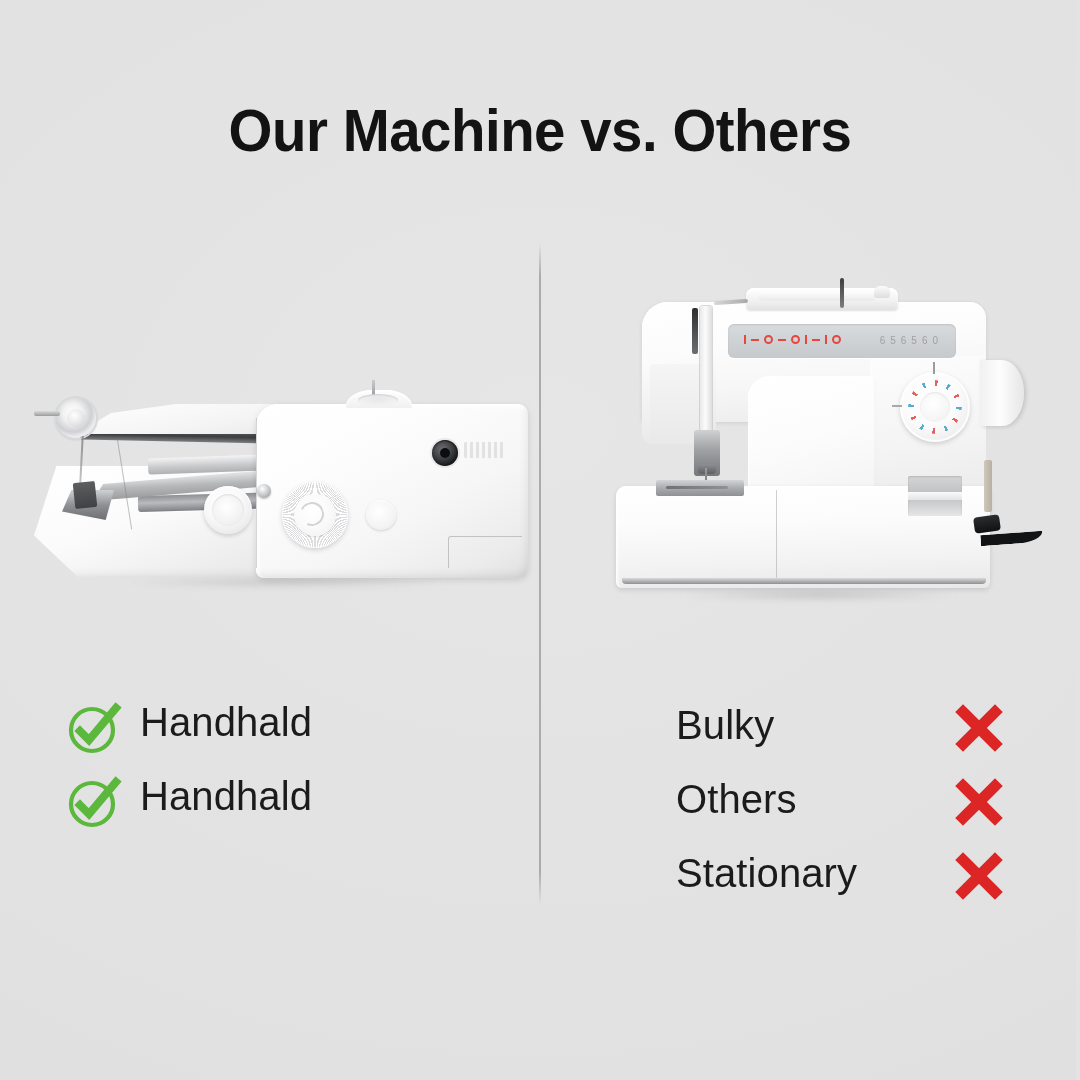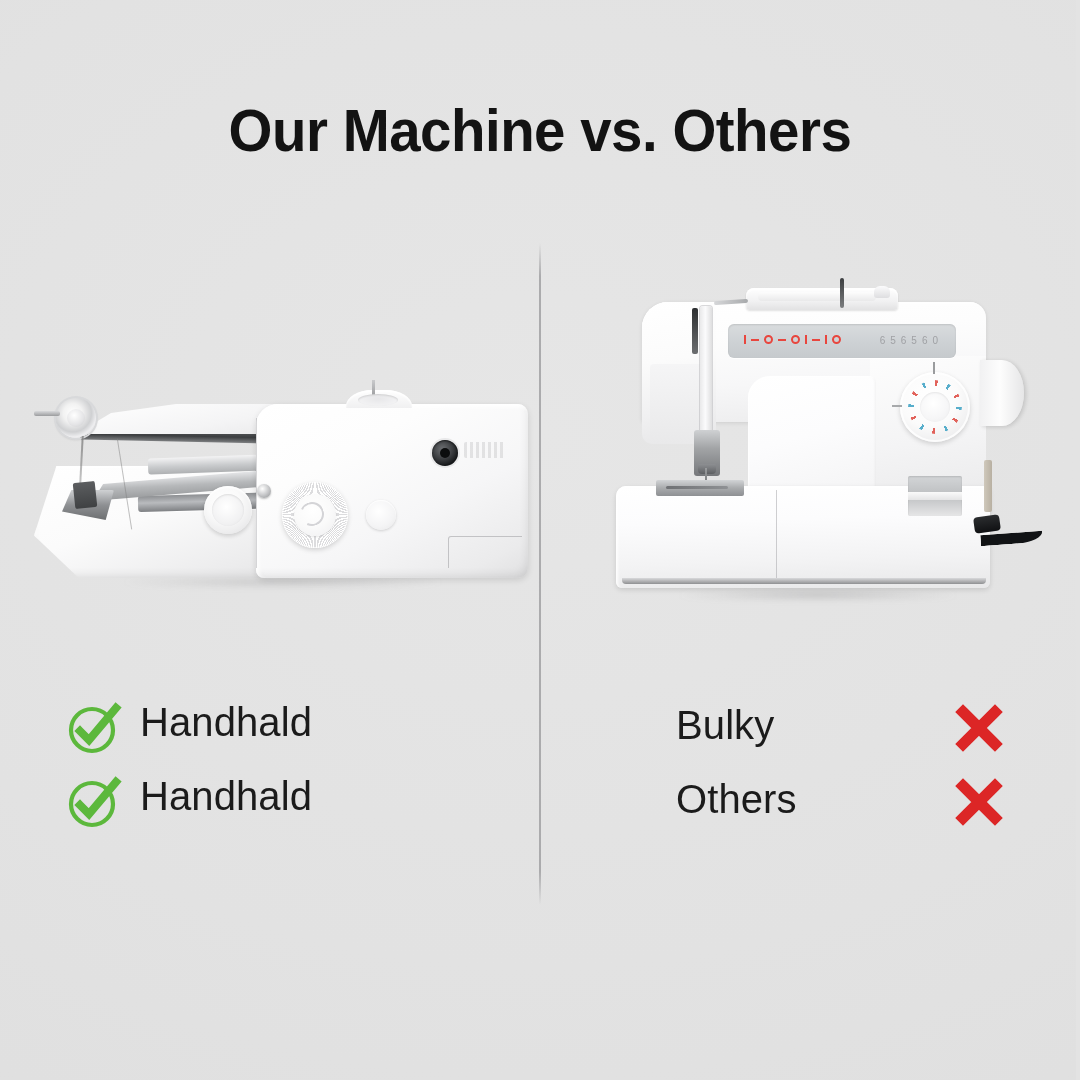--- a/index.html
+++ b/index.html
@@ -609,15 +609,23 @@
 
     <div class="row row-right">
       <span class="label">Others</span>
       <span class="ic">
         <svg class="x-svg" width="50" height="50" viewBox="0 0 50 50">
           <path d="M9 9 L41 41 M41 9 L9 41" stroke="#dc2626" stroke-width="11" stroke-linecap="square" fill="none"></path>
         </svg>
       </span>
     </div>
 
+    <div class="row row-right">
+      <span class="label">Stationary</span>
+      <span class="ic">
+        <svg class="x-svg" width="50" height="50" viewBox="0 0 50 50">
+          <path d="M9 9 L41 41 M41 9 L9 41" stroke="#dc2626" stroke-width="11" stroke-linecap="square" fill="none"></path>
+        </svg>
+      </span>
+    </div>
   </div>
 
 </div>
 
 </body></html>

